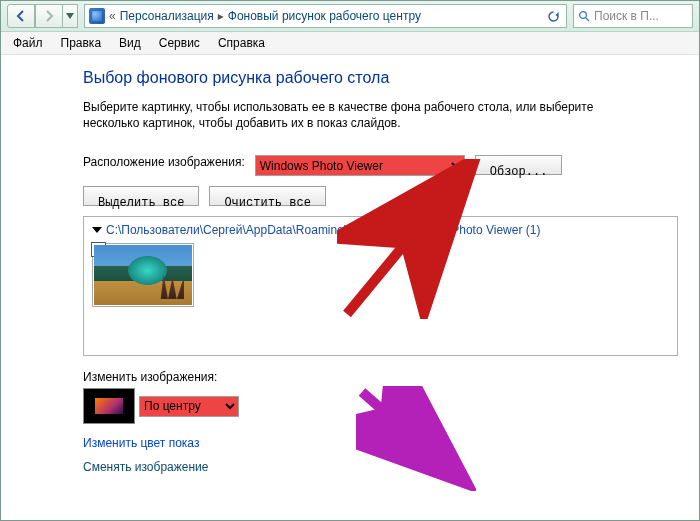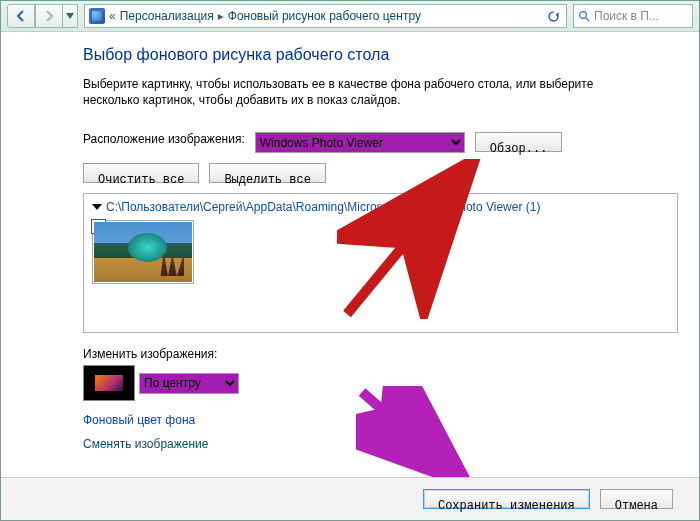--- a/index.html
+++ b/index.html
@@ -19,21 +19,21 @@
 .addr-refresh{margin-left:auto;width:18px;height:18px;display:flex;align-items:center;justify-content:center;color:#2b5bab}
 .search{width:110px;height:22px;margin-right:6px;border:1px solid #9bb8ab;background:#fff;display:flex;align-items:center;padding:0 4px;color:#888;gap:4px}
 .search svg{width:12px;height:12px}
 .menubar{height:22px;background:#f5f5f5;border-bottom:1px solid #e0e0e0;display:flex;align-items:center;padding:0 4px;gap:2px}
 .menu-item{padding:2px 8px;cursor:pointer}
 .content{padding:14px 0 0 82px;position:relative}
 .heading{color:#003399;font-size:16px;margin-bottom:12px}
 .subtext{color:#000;line-height:1.35;margin-bottom:24px;max-width:560px}
 .row{display:flex;align-items:flex-start;gap:10px;margin-bottom:10px}
 .label{color:#000}
-select{height:21px;border:1px solid #a0a0a0;background:#a21caf;font-family:inherit;font-size:12px;width:210px}
+select{height:21px;border:1px solid #a0a0a0;background:#ef4444;font-family:inherit;font-size:12px;width:210px}
 button.w-btn{height:20px;padding:9px 14px;border:1px solid #a0a0a0;background:linear-gradient(#fdfdfd,#e8e8e8);font-family:Liberation Mono, monospace;font-size:12px;cursor:pointer}
 .thumb-area{border:1px solid #b0b0b0;width:595px;height:140px;padding:6px 8px;box-sizing:border-box;background:#fff;margin-bottom:14px}
 .group-head{display:flex;align-items:center;gap:4px;color:#1a4ea0;margin-bottom:6px}
 .tri{width:0;height:0;border-left:5px solid transparent;border-right:5px solid transparent;border-top:6px solid #606060;transform:rotate(-90deg)}
 .tri.open{transform:none;border-top-color:#000}
 .thumb-wrap{position:relative;width:98px;height:60px;border:1px solid #a8a8a8;padding:1px;display:inline-block}
 .thumb{width:100%;height:100%;background:linear-gradient(180deg,#4a90d0 0%,#5aa0d8 35%,#2a6050 35%,#1a5040 60%,#c09040 60%,#a87830 100%);position:relative;overflow:hidden}
 .thumb::before{content:"";position:absolute;left:35%;top:18%;width:40%;height:48%;background:radial-gradient(ellipse at center,#36d8c8 0%,#1a8880 70%,transparent 72%);border-radius:50%}
 .thumb::after{content:"";position:absolute;right:8%;bottom:10%;width:30%;height:42%;background:linear-gradient(#704028,#3a2418);clip-path:polygon(20% 100%,30% 0%,45% 100%,60% 10%,75% 100%,100% 5%,100% 100%)}
 .chk{position:absolute;top:-2px;left:-2px;width:13px;height:13px;background:#fff;border:1px solid #555;display:flex;align-items:center;justify-content:center;font-size:10px;line-height:1}
@@ -89,36 +89,43 @@
     </div>
     <div class="search">
       <svg viewBox="0 0 12 12">
           <circle cx="5" cy="5" r="3.4" fill="none" stroke="#3a7bc8" stroke-width="1.3"></circle>
           <line x1="8" y1="8" x2="11" y2="11" stroke="#3a7bc8" stroke-width="1.3"></line>
         </svg>
       <span>Поиск в П...</span>
     </div>
   </div>
 
+  <div class="menubar">
+    <div class="menu-item">Файл</div>
+    <div class="menu-item">Правка</div>
+    <div class="menu-item">Вид</div>
+    <div class="menu-item">Сервис</div>
+    <div class="menu-item">Справка</div>
+  </div>
 
   <div class="content">
     <div class="heading">Выбор фонового рисунка рабочего стола</div>
     <div class="subtext">Выберите картинку, чтобы использовать ее в качестве фона рабочего стола, или выберите несколько картинок, чтобы добавить их в показ слайдов.</div>
 
     <div class="row">
       <span class="label">Расположение изображения:</span>
       <select>
         <option>Windows Photo Viewer</option>
       </select>
       <button class="w-btn">Обзор...</button>
     </div>
 
     <div class="row">
+      <button class="w-btn">Выделить все</button>
       <button class="w-btn">Очистить все</button>
-      <button class="w-btn">Выделить все</button>
     </div>
 
     <div class="thumb-area">
       <div class="group-head">
         <span class="tri open"></span>
         <span>C:\Пользователи\Сергей\AppData\Roaming\Microsoft\Windows Photo Viewer (1)</span>
       </div>
       <div class="thumb-wrap">
         <div class="chk">✔</div>
         <div class="thumb"></div>
@@ -128,39 +135,35 @@
     <div class="pos-block">
       <div class="label">Изменить изображения:</div>
       <div class="pos-preview-wrap">
         <div class="pos-preview"></div>
         <select class="pos">
           <option>По центру</option>
         </select>
       </div>
     </div>
 
-    <span class="link">Фоновый цвет фона</span><br>
+    <span class="link">Изменить цвет показ</span><br>
     <span class="static">Сменять изображение</span>
   </div>
 
   <svg class="arrow red" viewBox="0 0 150 160">
     <defs>
         <marker id="ah-red" markerWidth="18" markerHeight="14" refX="15" refY="7" orient="auto">
           <path d="M0 0 18 7 0 14 5 7z" fill="#c61a1a"></path>
         </marker>
       </defs>
     <line x1="10" y1="155" x2="128" y2="12" stroke="#c61a1a" stroke-width="10" marker-end="url(#ah-red)"></line>
   </svg>
   <svg class="arrow pink" viewBox="0 0 120 105">
     <defs>
         <marker id="ah-pink" markerWidth="18" markerHeight="14" refX="15" refY="7" orient="auto">
           <path d="M0 0 18 7 0 14 5 7z" fill="#b321b8"></path>
         </marker>
       </defs>
     <line x1="6" y1="6" x2="100" y2="88" stroke="#b321b8" stroke-width="10" marker-end="url(#ah-pink)"></line>
   </svg>
 
-  <div class="footer">
-    <button class="w-btn default">Сохранить изменения</button>
-    <button class="w-btn">Отмена</button>
-  </div>
 
 </div>
 
 </body></html>

